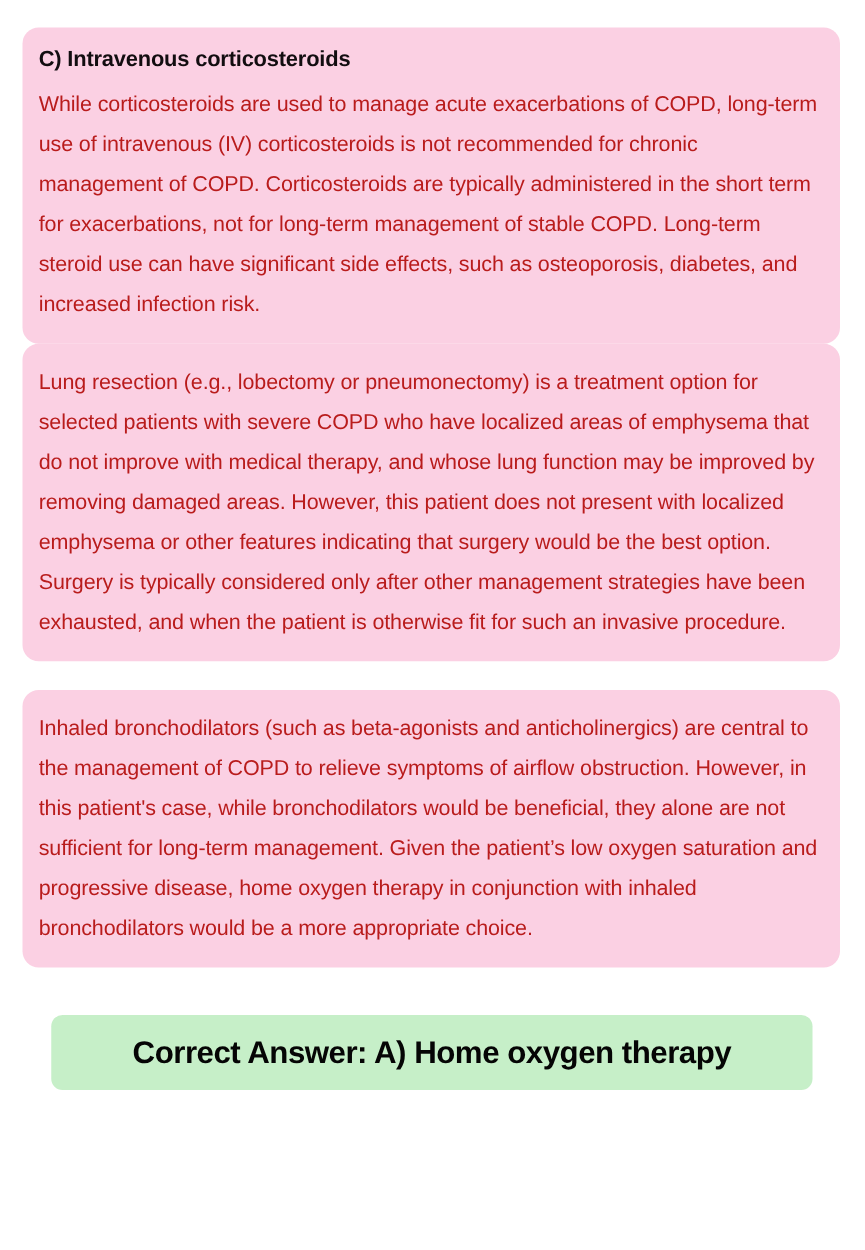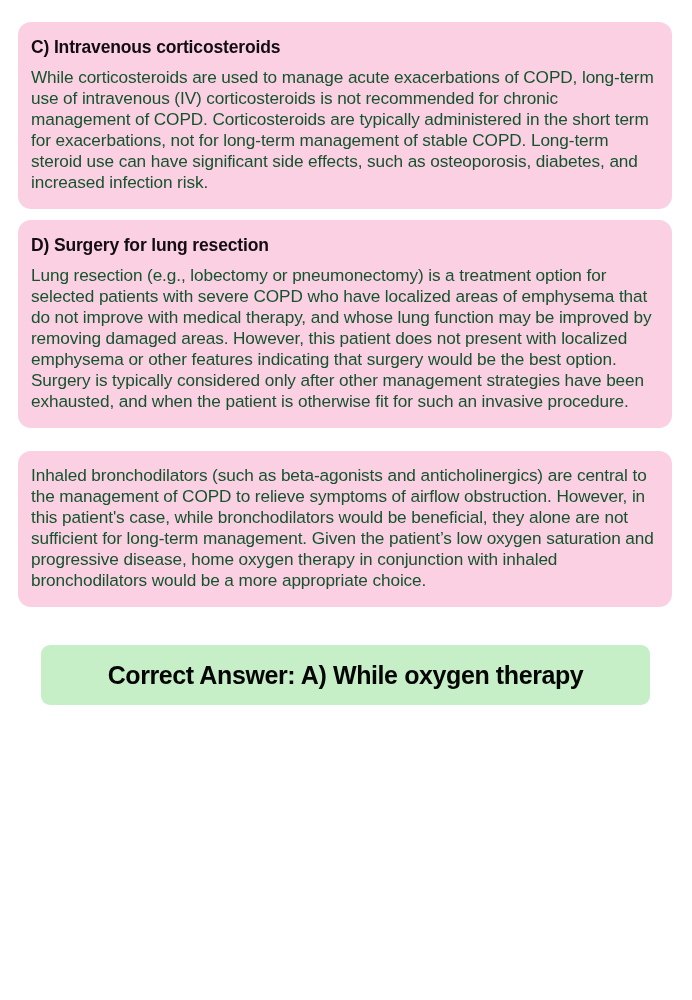--- a/index.html
+++ b/index.html
@@ -19,35 +19,35 @@
     height: 1000px;
     box-sizing: border-box;
     padding: 22px 20px 0 18px;
   }
   .card {
     background: #fbd0e3;
     border-radius: 13px;
     padding: 14px 16px 16px 13px;
     box-sizing: border-box;
     width: 654px;
-    margin-bottom: 11px;
+    margin-bottom: 0;
   }
   .card-heading {
     font-size: 17.5px;
     font-weight: bold;
     color: #120d10;
     letter-spacing: -0.15px;
     line-height: 22px;
     margin: 0 0 9px 0;
   }
   .card-body {
     font-size: 17.2px;
     font-weight: normal;
-    color: #14532d;
-    line-height: 21px;
+    color: #b91c1c;
+    line-height: 32px;
     letter-spacing: -0.1px;
     margin: 0;
   }
   .card-d { margin-bottom: 23px; }
   .card-e { margin-bottom: 0; }
 
   .answer-wrap {
     padding: 38px 0 0 23px;
   }
   .answer-banner {
@@ -73,27 +73,26 @@
 <body>
 
 <div class="page">
 
   <div class="card card-c">
     <div class="card-heading">C) Intravenous corticosteroids</div>
     <div class="card-body">While corticosteroids are used to manage acute exacerbations of COPD, long-term use of intravenous (IV) corticosteroids is not recommended for chronic management of COPD. Corticosteroids are typically administered in the short term for exacerbations, not for long-term management of stable COPD. Long-term steroid use can have significant side effects, such as osteoporosis, diabetes, and increased infection risk.</div>
   </div>
 
   <div class="card card-d">
-    <div class="card-heading">D) Surgery for lung resection</div>
     <div class="card-body">Lung resection (e.g., lobectomy or pneumonectomy) is a treatment option for selected patients with severe COPD who have localized areas of emphysema that do not improve with medical therapy, and whose lung function may be improved by removing damaged areas. However, this patient does not present with localized emphysema or other features indicating that surgery would be the best option. Surgery is typically considered only after other management strategies have been exhausted, and when the patient is otherwise fit for such an invasive procedure.</div>
   </div>
 
   <div class="card card-e">
     <div class="card-body">Inhaled bronchodilators (such as beta-agonists and anticholinergics) are central to the management of COPD to relieve symptoms of airflow obstruction. However, in this patient's case, while bronchodilators would be beneficial, they alone are not sufficient for long-term management. Given the patient’s low oxygen saturation and progressive disease, home oxygen therapy in conjunction with inhaled bronchodilators would be a more appropriate choice.</div>
   </div>
 
   <div class="answer-wrap">
     <div class="answer-banner">
-      <div class="answer-text">Correct Answer: A) While oxygen therapy</div>
+      <div class="answer-text">Correct Answer: A) Home oxygen therapy</div>
     </div>
   </div>
 
 </div>
 
 </body></html>

